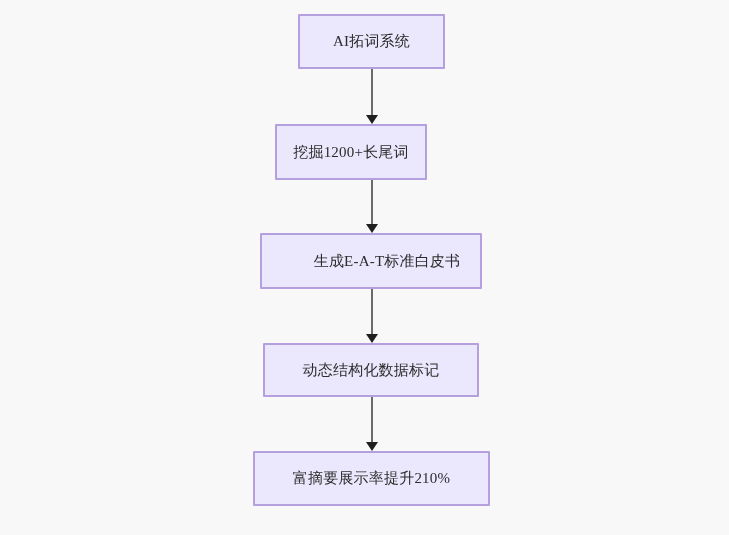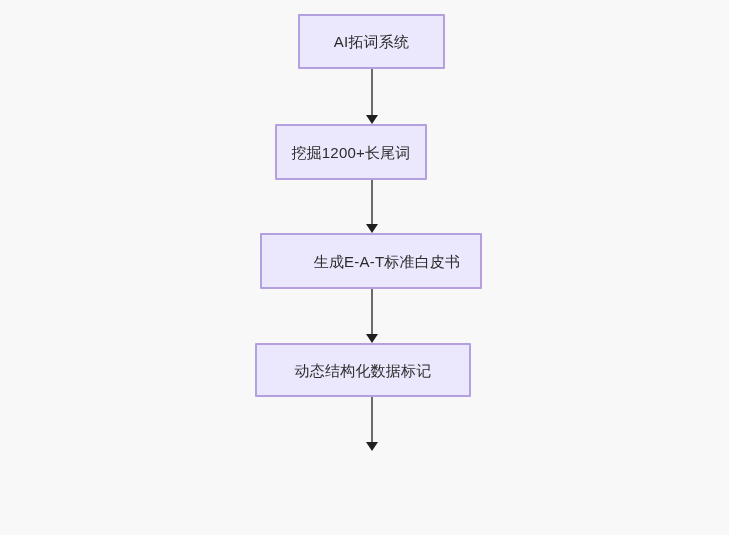--- a/index.html
+++ b/index.html
@@ -34,27 +34,27 @@
     justify-content: center;
     z-index: 2;
   }
   .node-label {
     font-size: 15px;
     line-height: 1;
     color: #2b2b2b;
     letter-spacing: 0.2px;
     white-space: nowrap;
     text-align: center;
-    font-family: Liberation Sans, sans-serif;
+    font-family: Liberation Serif, serif;
   }
 
   .node-1 { left: 298px; top: 14px;  width: 147px; height: 55px; }
   .node-2 { left: 275px; top: 124px; width: 152px; height: 56px; }
   .node-3 { left: 260px; top: 233px; width: 222px; height: 56px; padding-left: 32px; }
-  .node-4 { left: 255px; top: 343px; width: 216px; height: 54px; justify-content: center; }
+  .node-4 { left: 263px; top: 343px; width: 216px; height: 54px; justify-content: center; }
   .node-5 { left: 253px; top: 451px; width: 237px; height: 55px; }
 
   
   .edge {
     position: absolute;
     left: 366px;
     width: 12px;
     z-index: 1;
   }
   .edge-line {
@@ -124,14 +124,17 @@
 
   <div class="node node-4">
     <span class="node-label">动态结构化数据标记</span>
   </div>
 
   <div class="edge edge-4">
     <div class="edge-line"></div>
     <div class="edge-head"></div>
   </div>
 
+  <div class="node node-5">
+    <span class="node-label">富摘要展示率提升210%</span>
+  </div>
 
 </div>
 
 </body></html>

